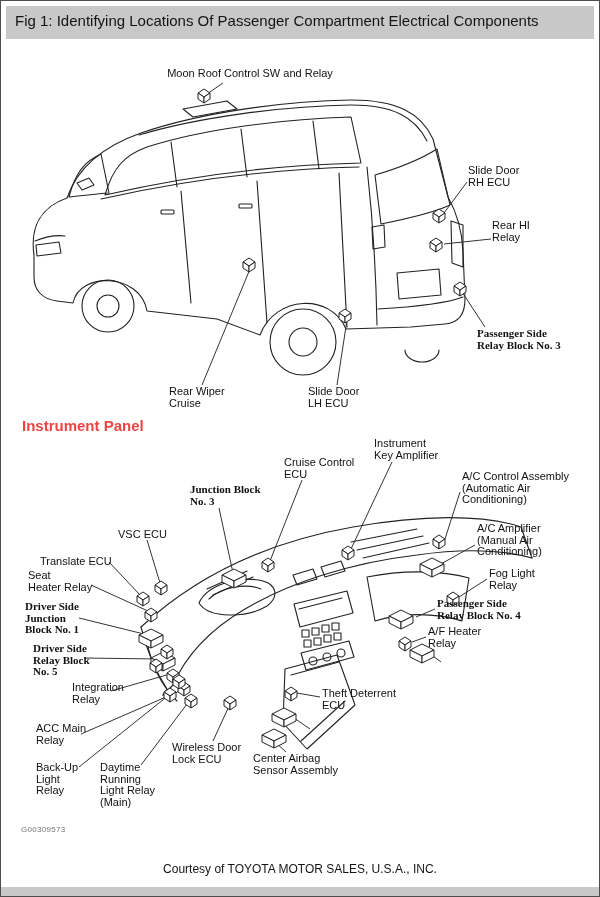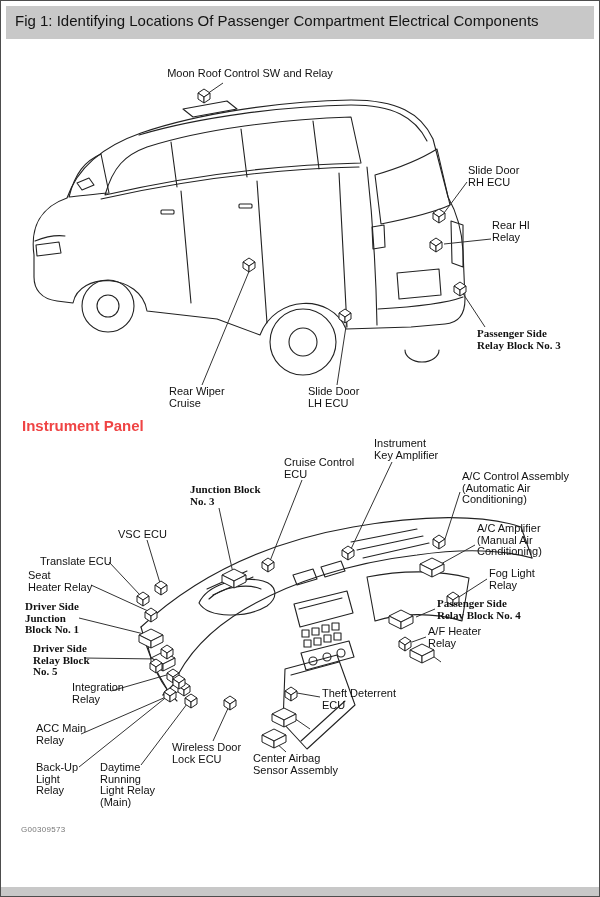--- a/index.html
+++ b/index.html
@@ -283,15 +283,16 @@
 Light
 Relay</div>
   <div class="lbl" style="left:252px; top:752px; width:104px">Center Airbag
 Sensor Assembly</div>
   <div class="lbl" style="left:99px; top:761px; width:78px">Daytime
 Running
 Light Relay
 (Main)</div>
 
   <div class="figid">G00309573</div>
+  <div class="courtesy">Courtesy of TOYOTA MOTOR SALES, U.S.A., INC.</div>
   <div class="bottom-bar"></div>
 
 </div>
 
 </body></html>

